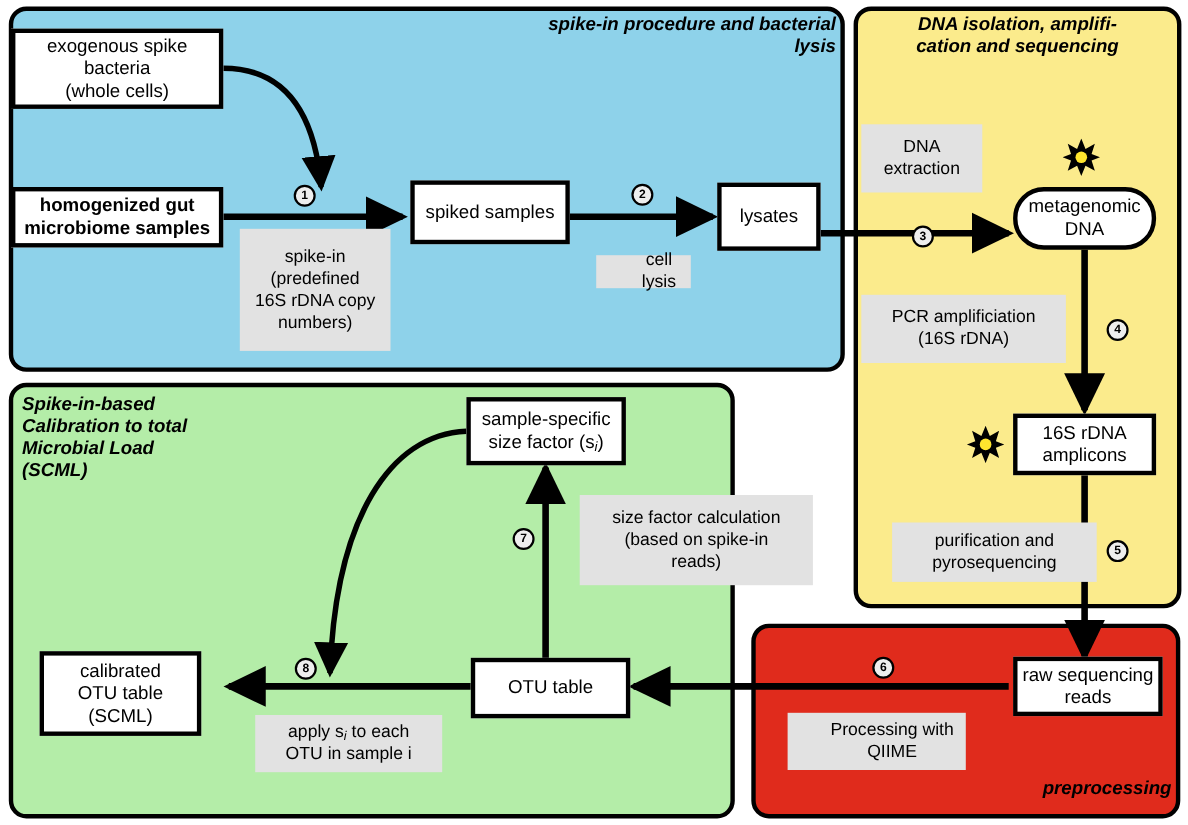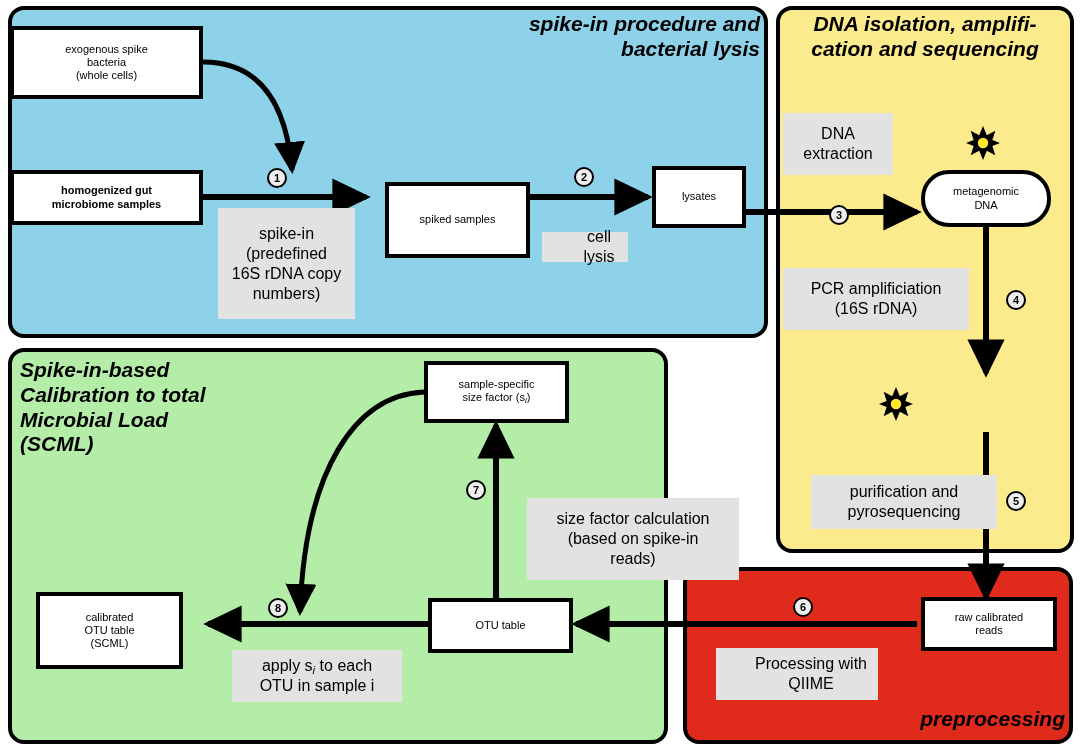--- a/index.html
+++ b/index.html
@@ -20,37 +20,37 @@
   .panel {
     position: absolute;
     box-sizing: border-box;
     border: 4px solid #000000;
     border-radius: 16px;
   }
   .panel-title {
     position: absolute;
     font-style: italic;
     font-weight: bold;
-    font-size: 21px;
+    font-size: 17px;
     color: #000000;
     line-height: 1.18;
     white-space: pre-line;
   }
 
   
   .node {
     position: absolute;
     box-sizing: border-box;
     background: #ffffff;
     border: 4px solid #000000;
     display: flex;
     align-items: center;
     justify-content: center;
     text-align: center;
-    font-size: 11px;
+    font-size: 17px;
     color: #000000;
     line-height: 1.2;
     white-space: pre-line;
     z-index: 6;
   }
 
   
   .note {
     position: absolute;
     box-sizing: border-box;
@@ -153,29 +153,31 @@
     <line x1="428" y1="624" x2="208" y2="624" stroke="#000000" stroke-width="6" marker-end="url(#ah)"></line>
   </svg>
 
   <div class="node" style="left:10px; top:26px; width:193px; height:73px;">exogenous spike
 bacteria
 (whole cells)</div>
 
   <div class="node" style="left:10px; top:170px; width:193px; height:55px;font-weight:bold;">homogenized gut
 microbiome samples</div>
 
-  <div class="node" style="left:373px; top:182px; width:145px; height:76px;margin-left:12px;">spiked samples</div>
+  <div class="node" style="left:373px; top:164px; width:145px; height:58px;">spiked samples</div>
 
   <div class="node" style="left:652px; top:166px; width:94px; height:62px;">lysates</div>
 
   <div class="node" style="left:921px; top:170px; width:130px; height:57px;border-radius:28px;">metagenomic
 DNA</div>
 
-
-  <div class="node" style="left:921px; top:597px; width:136px; height:54px;">raw calibrated
+  <div class="node" style="left:921px; top:376px; width:130px; height:56px;">16S rDNA
+amplicons</div>
+
+  <div class="node" style="left:921px; top:597px; width:136px; height:54px;">raw sequencing
 reads</div>
 
   <div class="node" style="left:428px; top:598px; width:145px; height:55px;">OTU table</div>
 
   <div class="node" style="left:424px; top:361px; width:145px; height:62px;">
     <span style="white-space:pre-line;"><span>sample-specific
 size factor (s</span><span class="sub">i</span><span>)</span></span>
   </div>
 
   <div class="node" style="left:36px; top:592px; width:147px; height:77px;">calibrated
@@ -194,21 +196,21 @@
 
   <div class="note" style="left:783px; top:268px; width:186px; height:62px;">PCR amplificiation
 (16S rDNA)</div>
 
   <div class="note" style="left:783px; top:475px; width:186px; height:54px;margin-left:28px;">purification and
 pyrosequencing</div>
 
   <div class="note" style="left:716px; top:648px; width:162px; height:52px;padding-left:28px;">Processing with
 QIIME</div>
 
-  <div class="note" style="left:527px; top:450px; width:212px; height:82px;margin-top:48px;">size factor calculation
+  <div class="note" style="left:527px; top:450px; width:212px; height:82px;">size factor calculation
 (based on spike-in
 reads)</div>
 
   <div class="note" style="left:232px; top:650px; width:170px; height:52px;">
     <span style="white-space:pre-line;"><span>apply s</span><span class="sub">i</span><span> to each
 OTU in sample i</span></span>
   </div>
 
   <div class="step" style="left:267px; top:168px;">1</div>
   <div class="step" style="left:574px; top:167px;">2</div>

